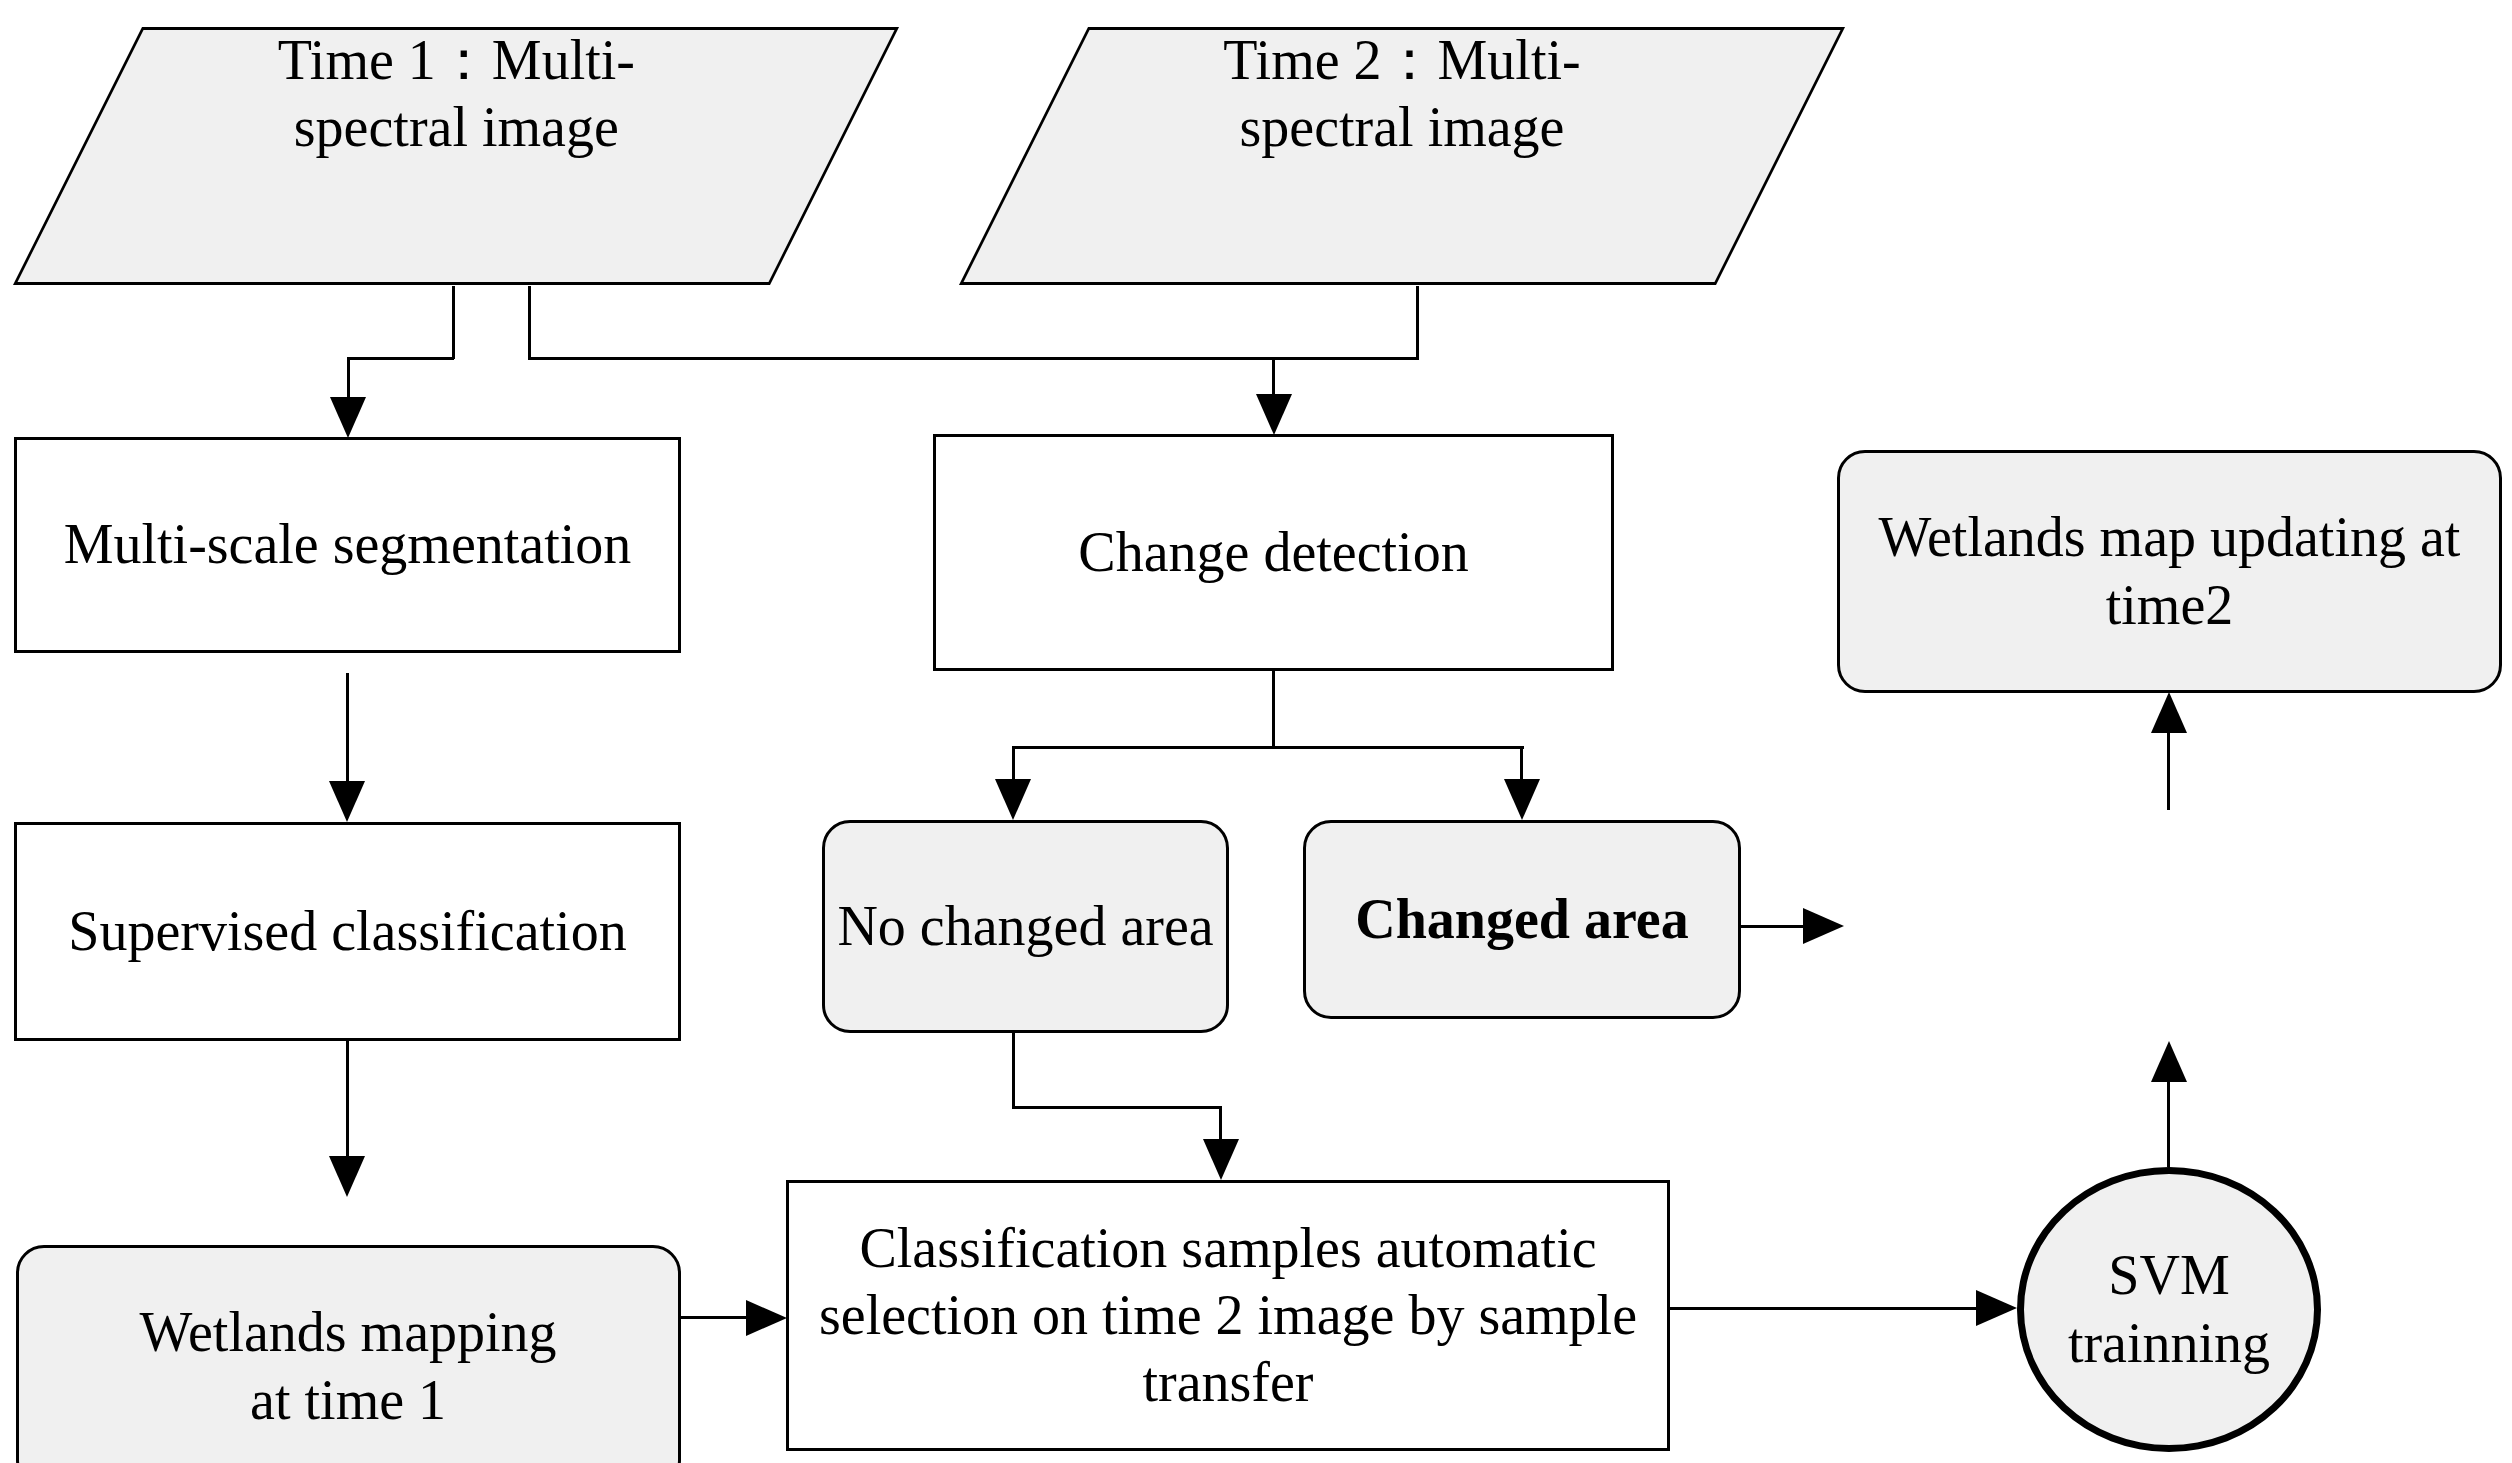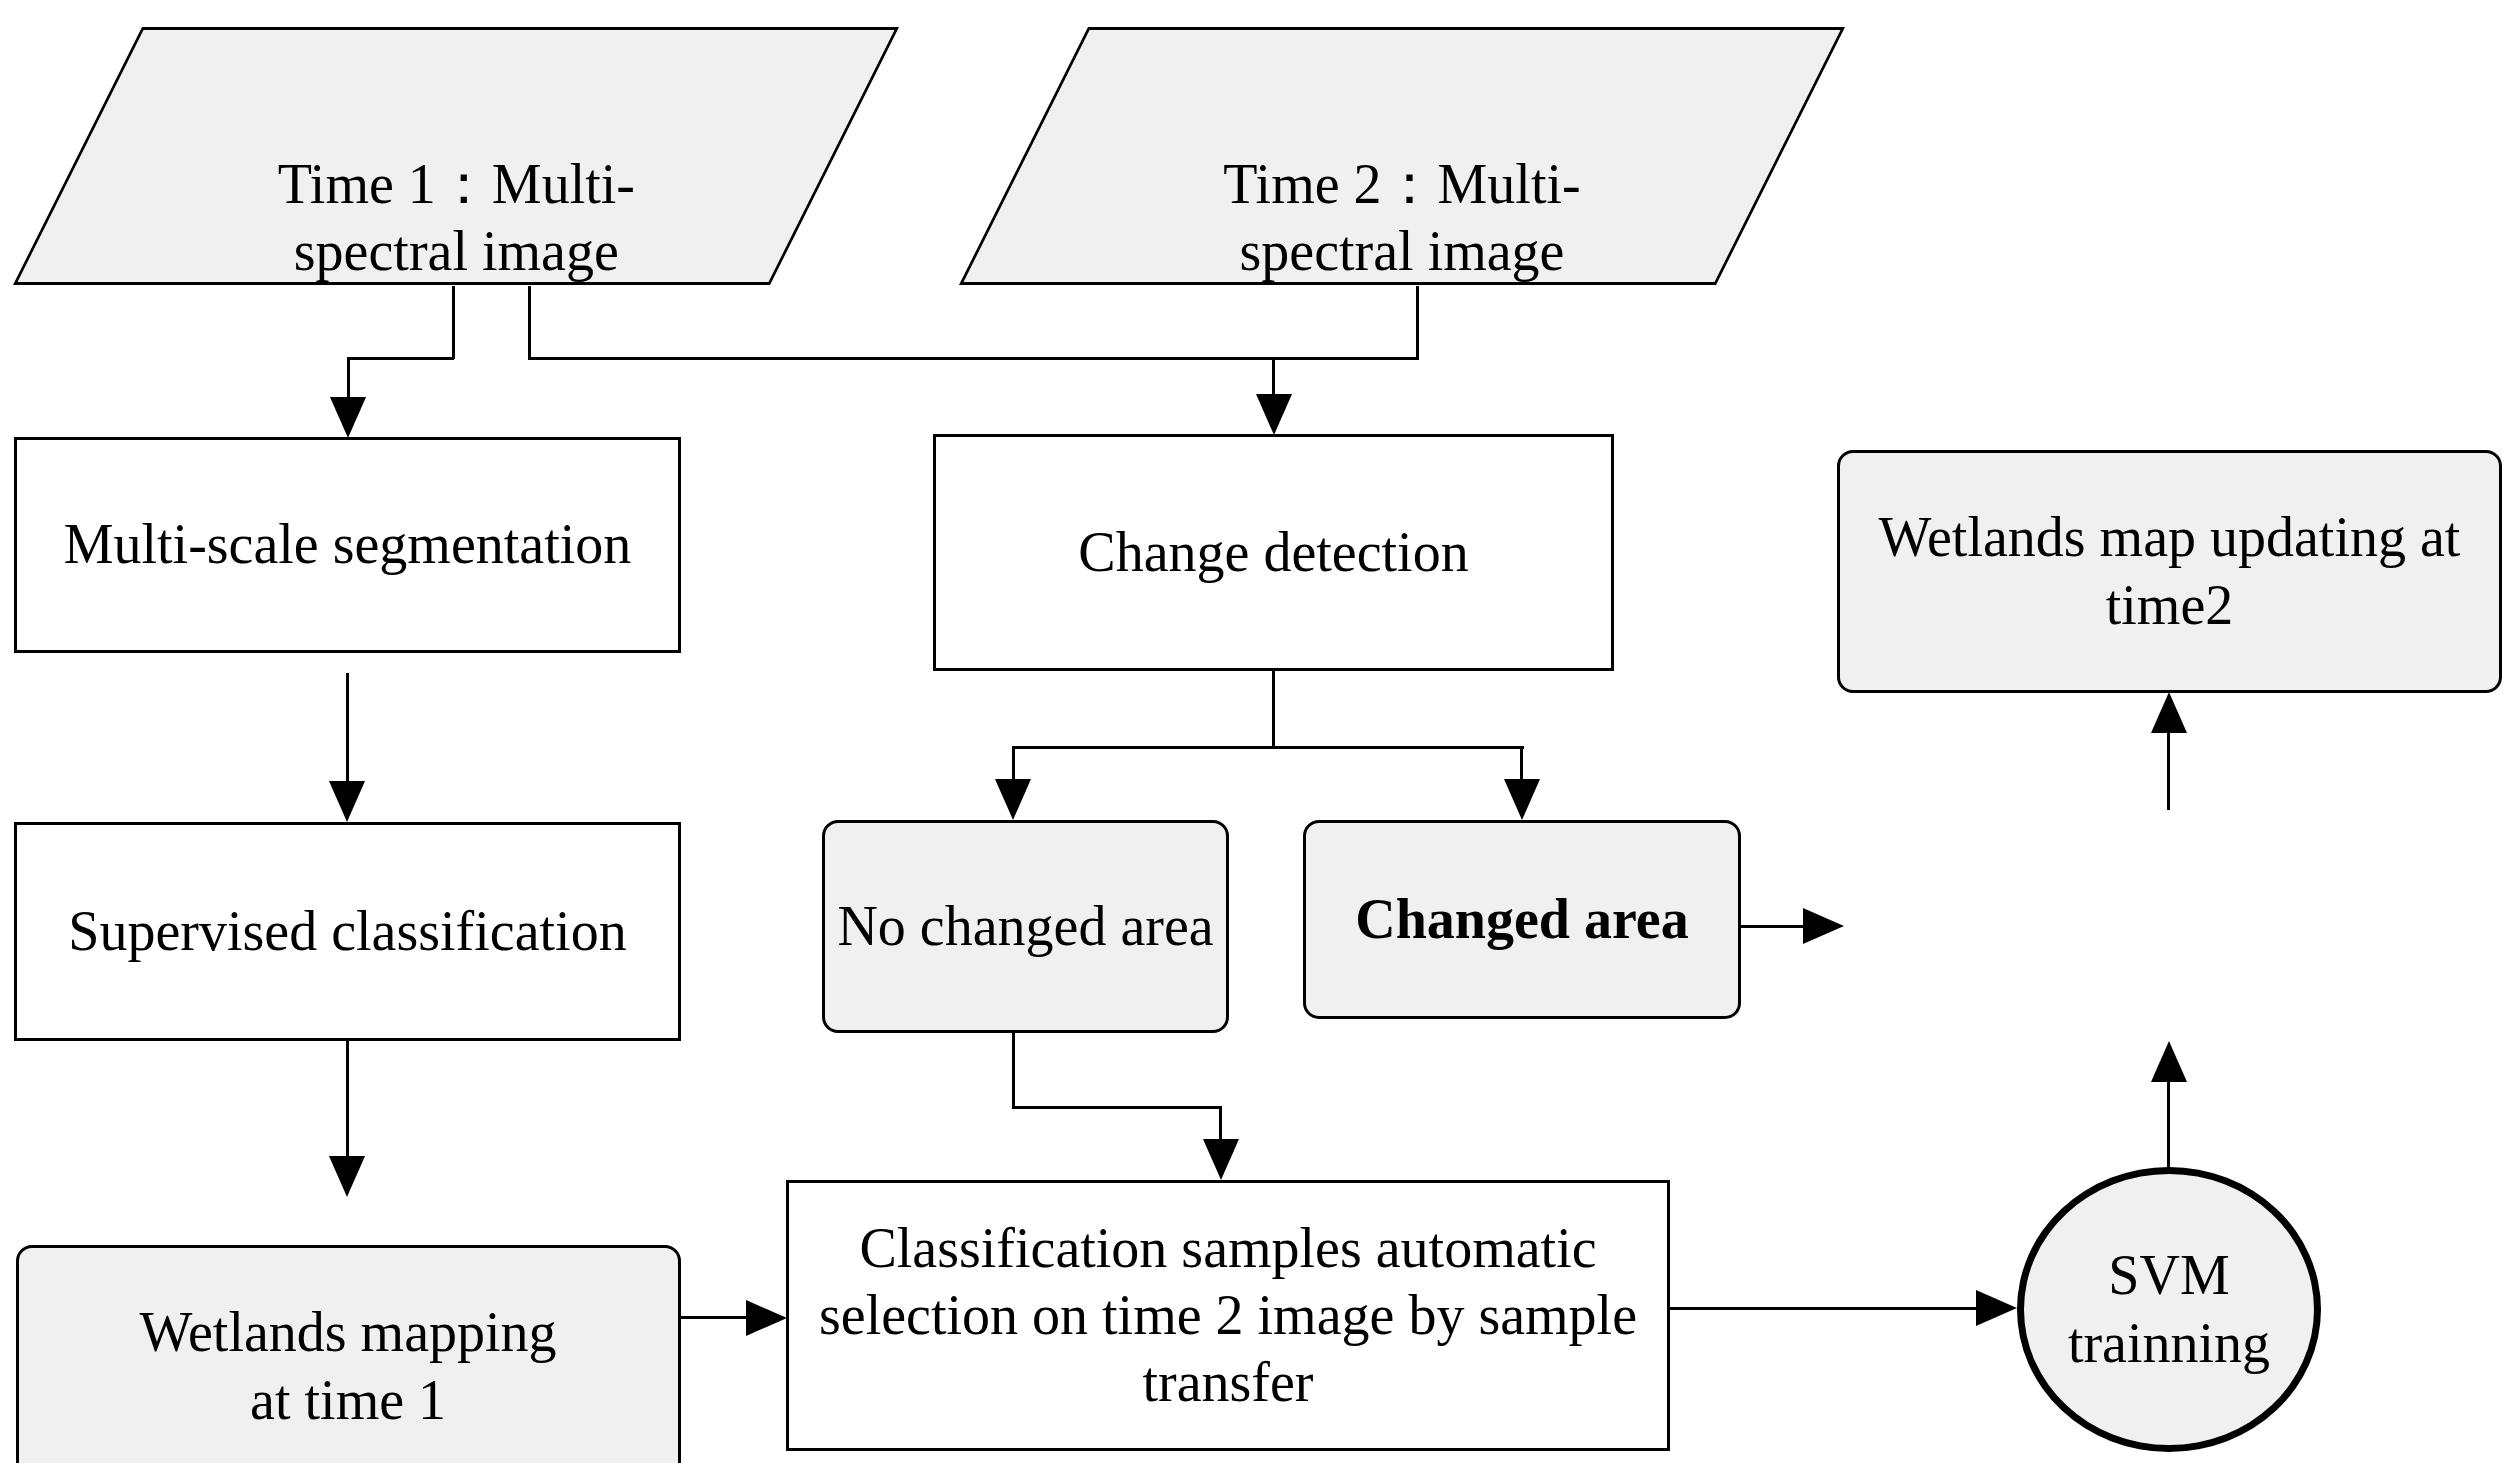--- a/index.html
+++ b/index.html
@@ -9,31 +9,31 @@
     background:#ffffff;
     font-family:"Liberation Serif","DejaVu Serif",serif;
     color:#000;
   }
   .node{
     position:absolute;
     box-sizing:border-box;
     display:flex;align-items:center;justify-content:center;
   }
   .rect{border:3.9px solid #000;background:#ffffff;}
-  .round{border:3.9px solid #000;background:#f0f0f0;border-radius:16px;}
+  .round{border:3.9px solid #000;background:#f0f0f0;border-radius:28px;}
   .circle{border:7px solid #000;background:#f0f0f0;border-radius:50%;}
   .para-wrap{position:absolute;}
   .para-bg{
     position:absolute;left:0;top:0;width:757px;height:258px;
     box-sizing:border-box;border:3.9px solid #000;background:#f0f0f0;
     transform:skewX(-26.57deg);transform-origin:left bottom;
   }
   .para-label{
     position:absolute;left:0;top:0;right:0;bottom:0;
-    display:flex;align-items:flex-end;justify-content:center;
+    display:flex;align-items:flex-start;justify-content:center;
   }
   .label{
     font-size:56px;line-height:1.2;
     text-align:center;white-space:pre-line;
   }
   .line{position:absolute;background:#000;}
   .arrow-down{
     position:absolute;width:0;height:0;
     border-left:18px solid transparent;border-right:18px solid transparent;
     border-top:41px solid #000;

